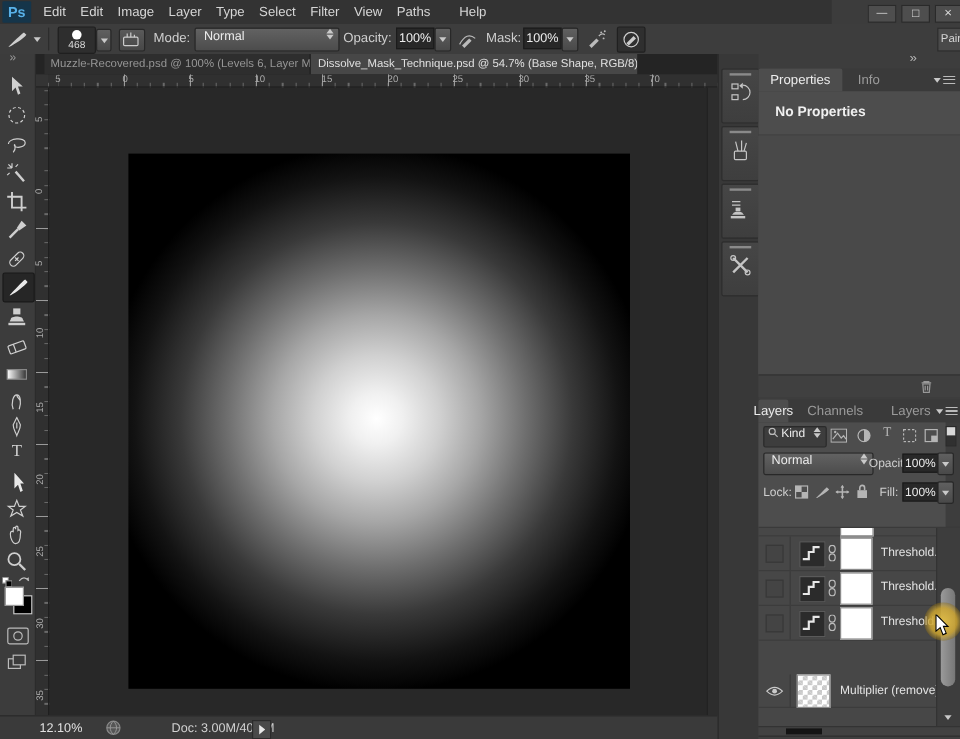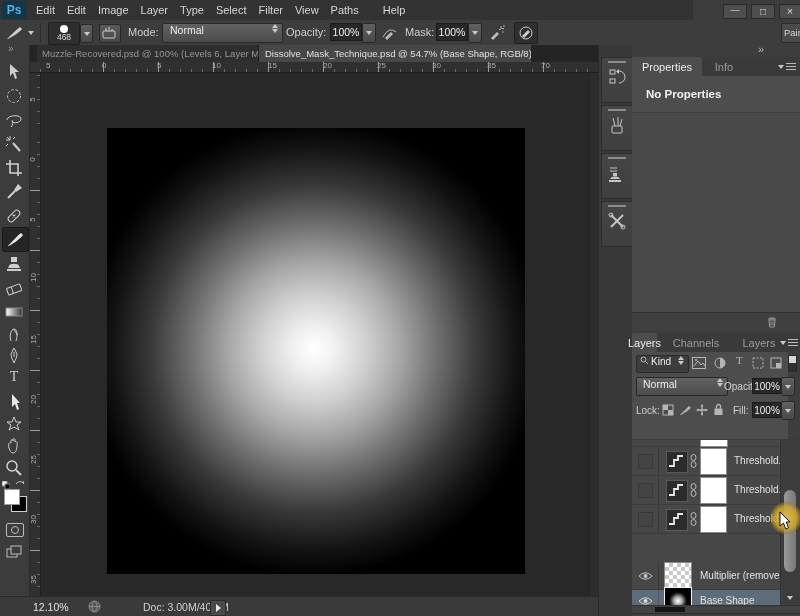--- a/index.html
+++ b/index.html
@@ -556,32 +556,20 @@
           <div class="eyewell">
               <svg width="15" height="10" viewBox="0 0 15 10">
                 <path d="M1,5 Q7.5,-1.5 14,5 Q7.5,11.5 1,5 Z" fill="none" stroke="#c9c9c9"></path>
                 <circle cx="7.5" cy="5" r="2" fill="#c9c9c9"></circle>
               </svg>
             </div>
           <div class="abs checker" style="left:32px;top:0;width:26px;height:26px;border:1px solid #8a8a8a"></div>
           <span class="tx lname" style="left:68px;top:8px">Multiplier (remove)</span>
         </div>
 
-        <div class="abs" style="left:0;top:150px;width:148px;height:22px;background:#5e6c79">
-          <div class="eyewell" style="border-right-color:#4d5a66">
-              <svg width="15" height="10" viewBox="0 0 15 10">
-                <path d="M1,5 Q7.5,-1.5 14,5 Q7.5,11.5 1,5 Z" fill="none" stroke="#d9d9d9"></path>
-                <circle cx="7.5" cy="5" r="2" fill="#d9d9d9"></circle>
-              </svg>
-            </div>
-          <div class="abs" style="left:32px;top:-3px;width:26px;height:26px;border:1px solid #f0f0f0;background:#000">
-            <div style="width:100%;height:100%;background:radial-gradient(circle 9px at 50% 50%, #ffffff 0%, #aaaaaa 45%, #444444 75%, #000 100%)"></div>
-          </div>
-          <span class="tx lname" style="left:68px;top:5px">Base Shape</span>
-        </div>
       </div>
 
       <div class="abs" style="left:148px;top:107px;width:20px;height:165px;background:#3d3d3d;border-left:1px solid #333">
         <div class="abs" style="left:3px;top:50px;width:12px;height:82px;border-radius:6px;background:linear-gradient(to right,#9a9a9a,#777)"></div>
         <div class="abs tri-d" style="left:6px;top:156px"></div>
       </div>
 
       <div class="abs" style="left:0;top:272px;width:168px;height:8px;background:#424242;border-top:1px solid #333">
         <div class="abs" style="left:23px;top:1px;width:30px;height:5px;background:#141414"></div>
       </div>

